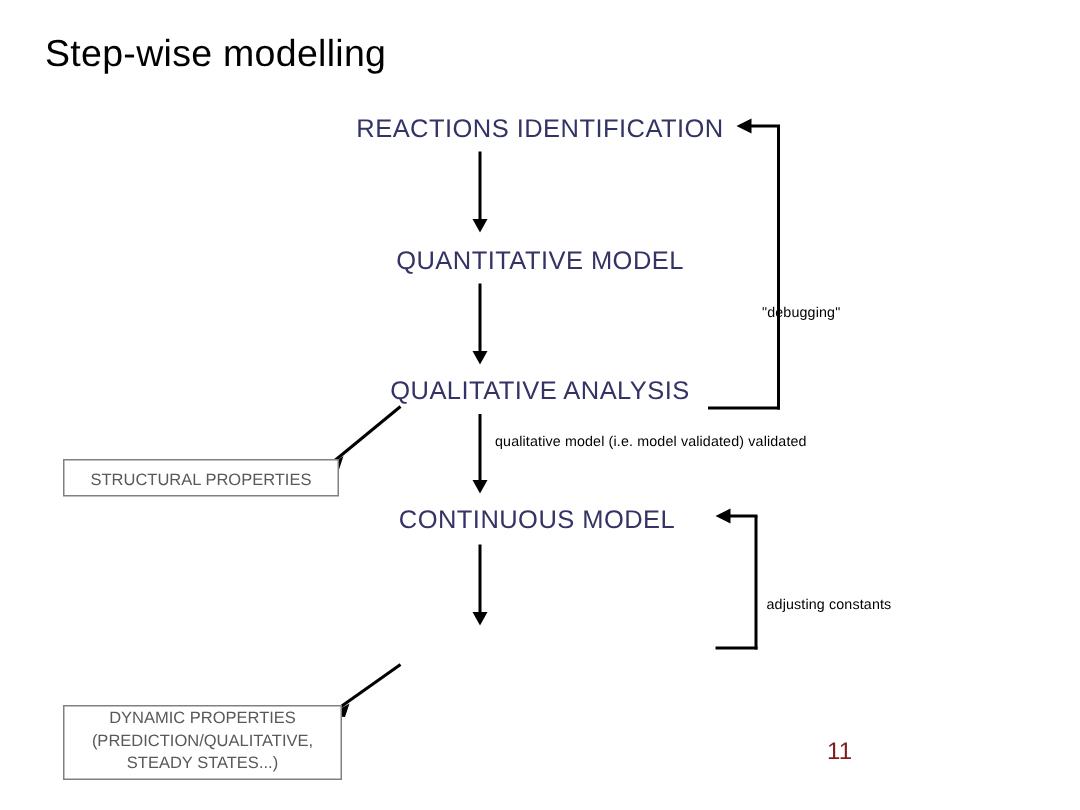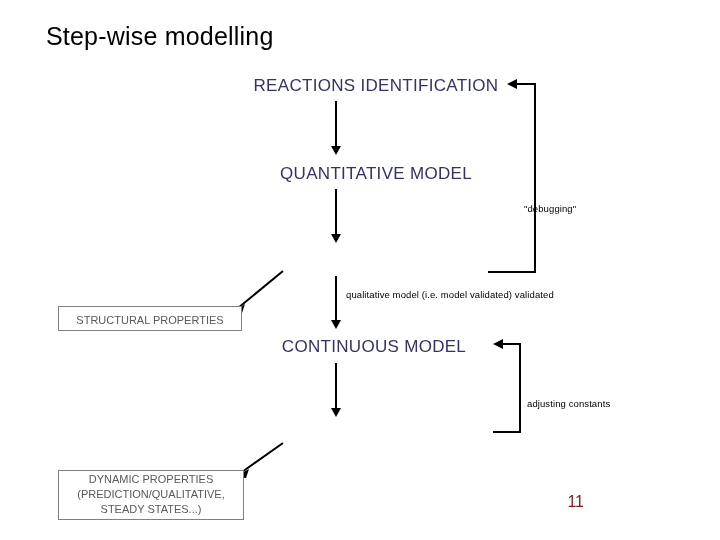--- a/index.html
+++ b/index.html
@@ -7,21 +7,20 @@
     padding: 0;
     background: #ffffff;
   }
   #slide {
     position: relative;
     width: 600px;
     height: 540px;
     background: #ffffff;
     overflow: hidden;
     font-family: "Liberation Sans", sans-serif;
-    margin-left: 16px;
   }
   #slide-title {
     position: absolute;
     left: 30px;
     top: 22px;
     font-size: 25px;
     color: #000000;
     letter-spacing: 0.2px;
     white-space: nowrap;
   }
@@ -98,20 +97,21 @@
 <body>
 
 <div id="slide">
 
   <div id="slide-title">Step-wise modelling</div>
 
   <div class="stage" style="left:360px; top:76px;">REACTIONS IDENTIFICATION</div>
 
   <div class="stage" style="left:360px; top:164px;">QUANTITATIVE MODEL</div>
 
+  <div class="stage" style="left:360px; top:251px;">QUALITATIVE ANALYSIS</div>
 
   <div class="stage" style="left:358px; top:337px;">CONTINUOUS MODEL</div>
 
 
   <div class="vline" style="left:319px; top:101px; height:46px;"></div>
   <div class="arrow-down" style="left:315px; top:146px;"></div>
 
   <div class="vline" style="left:319px; top:189px; height:46px;"></div>
   <div class="arrow-down" style="left:315px; top:234px;"></div>
 

